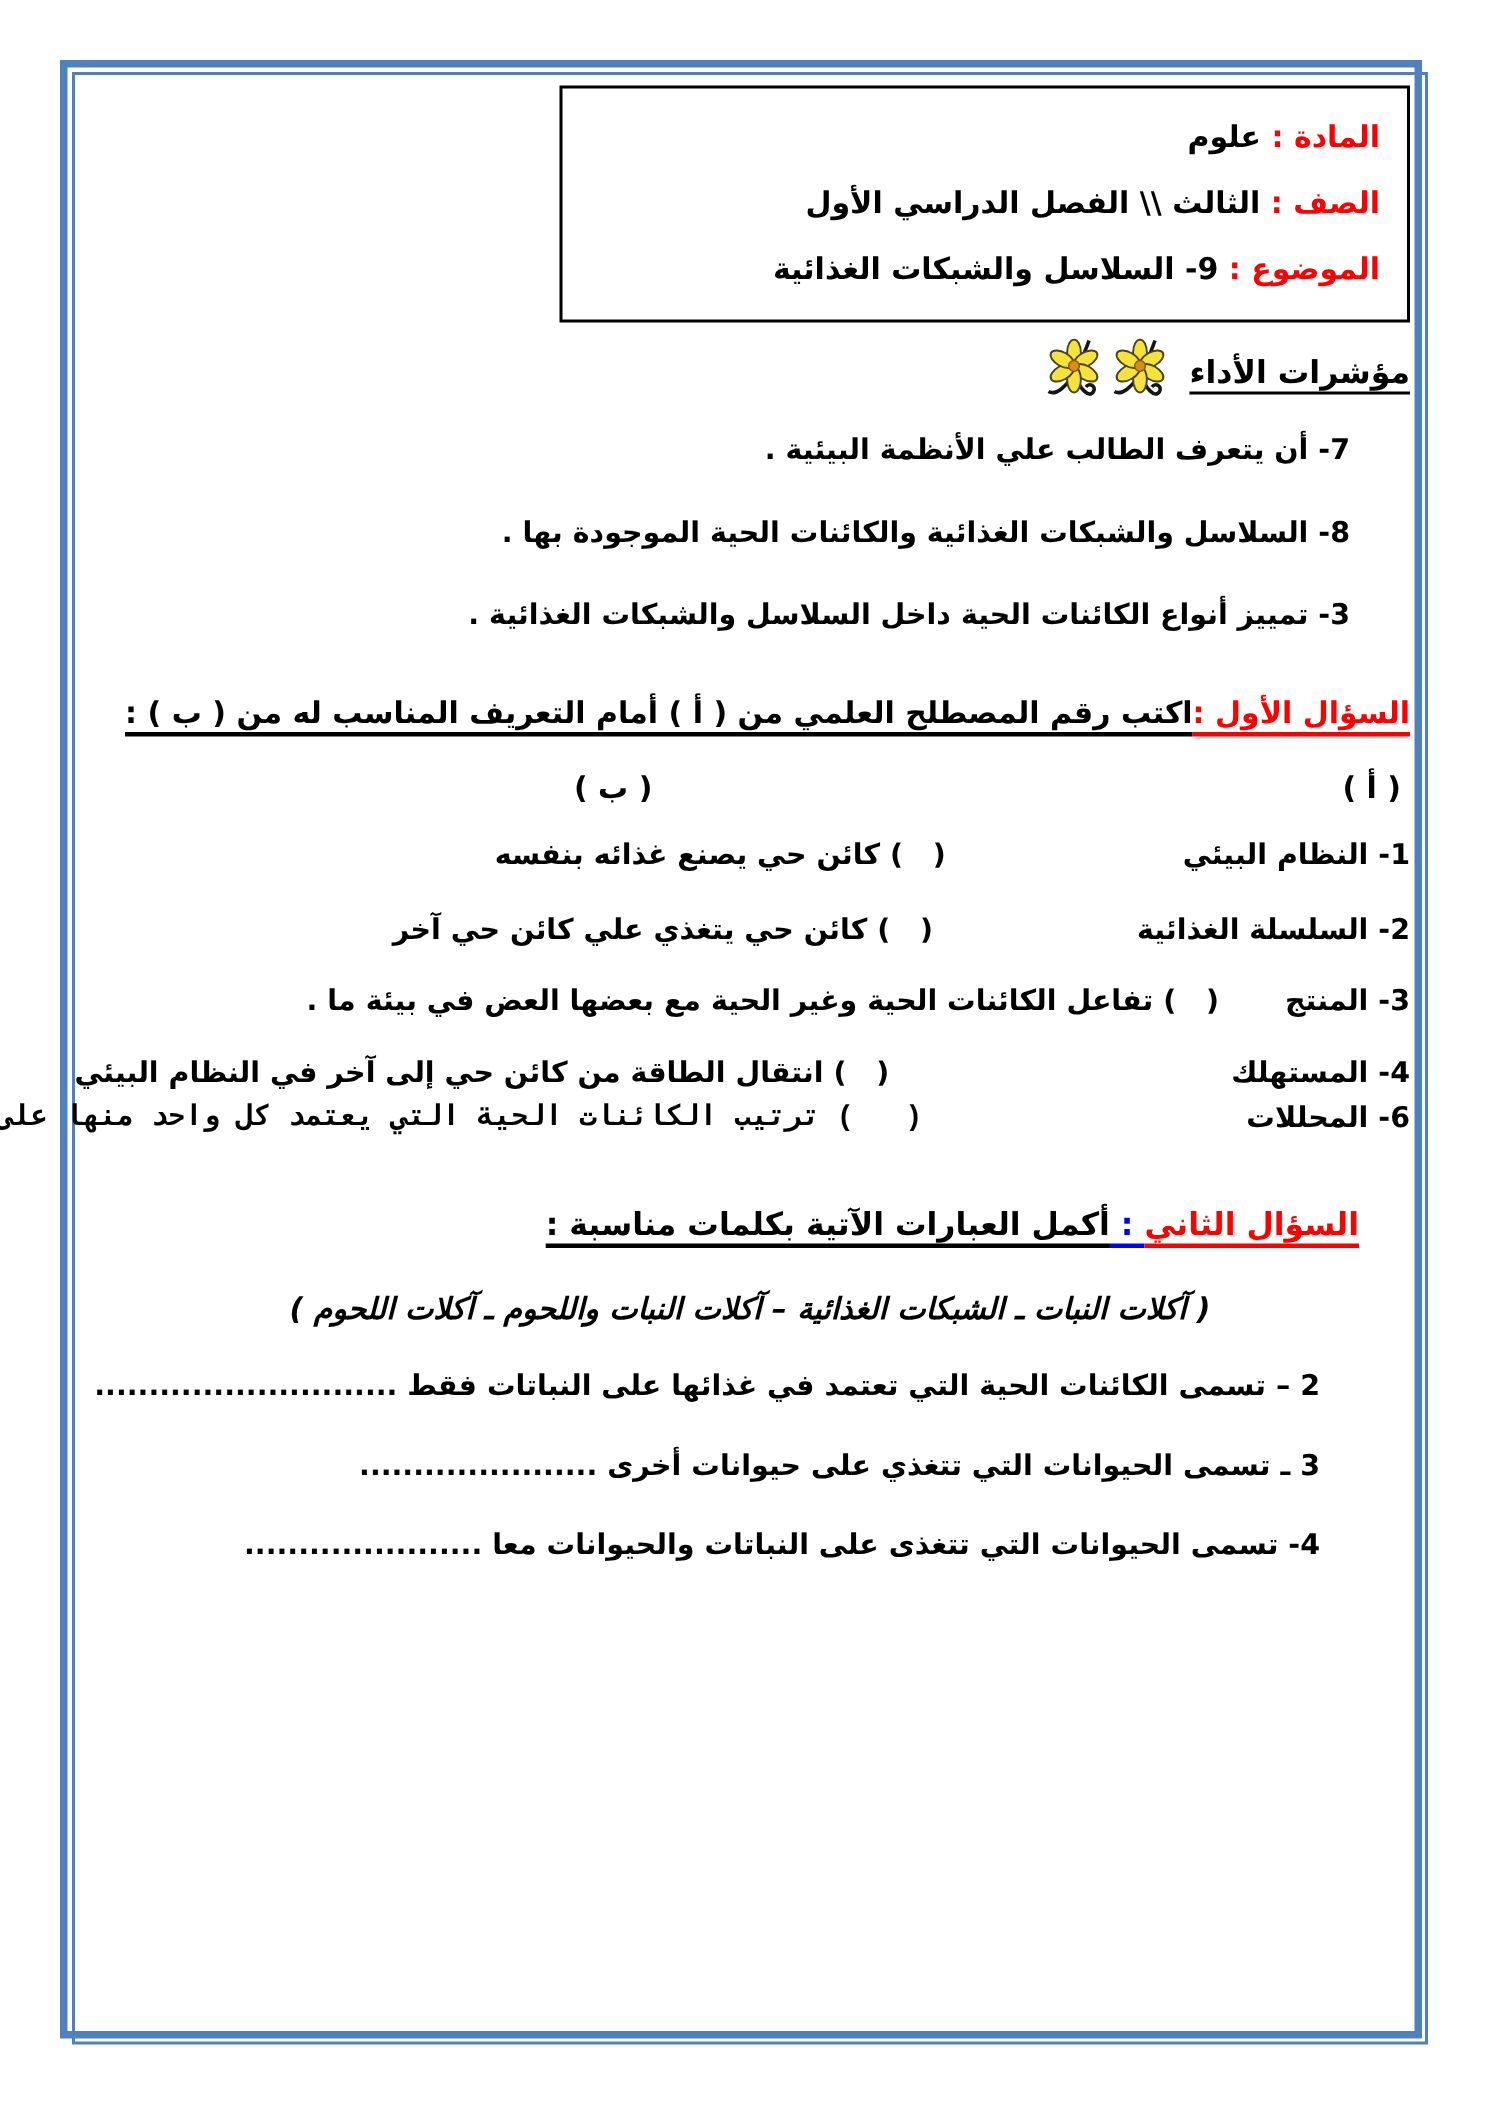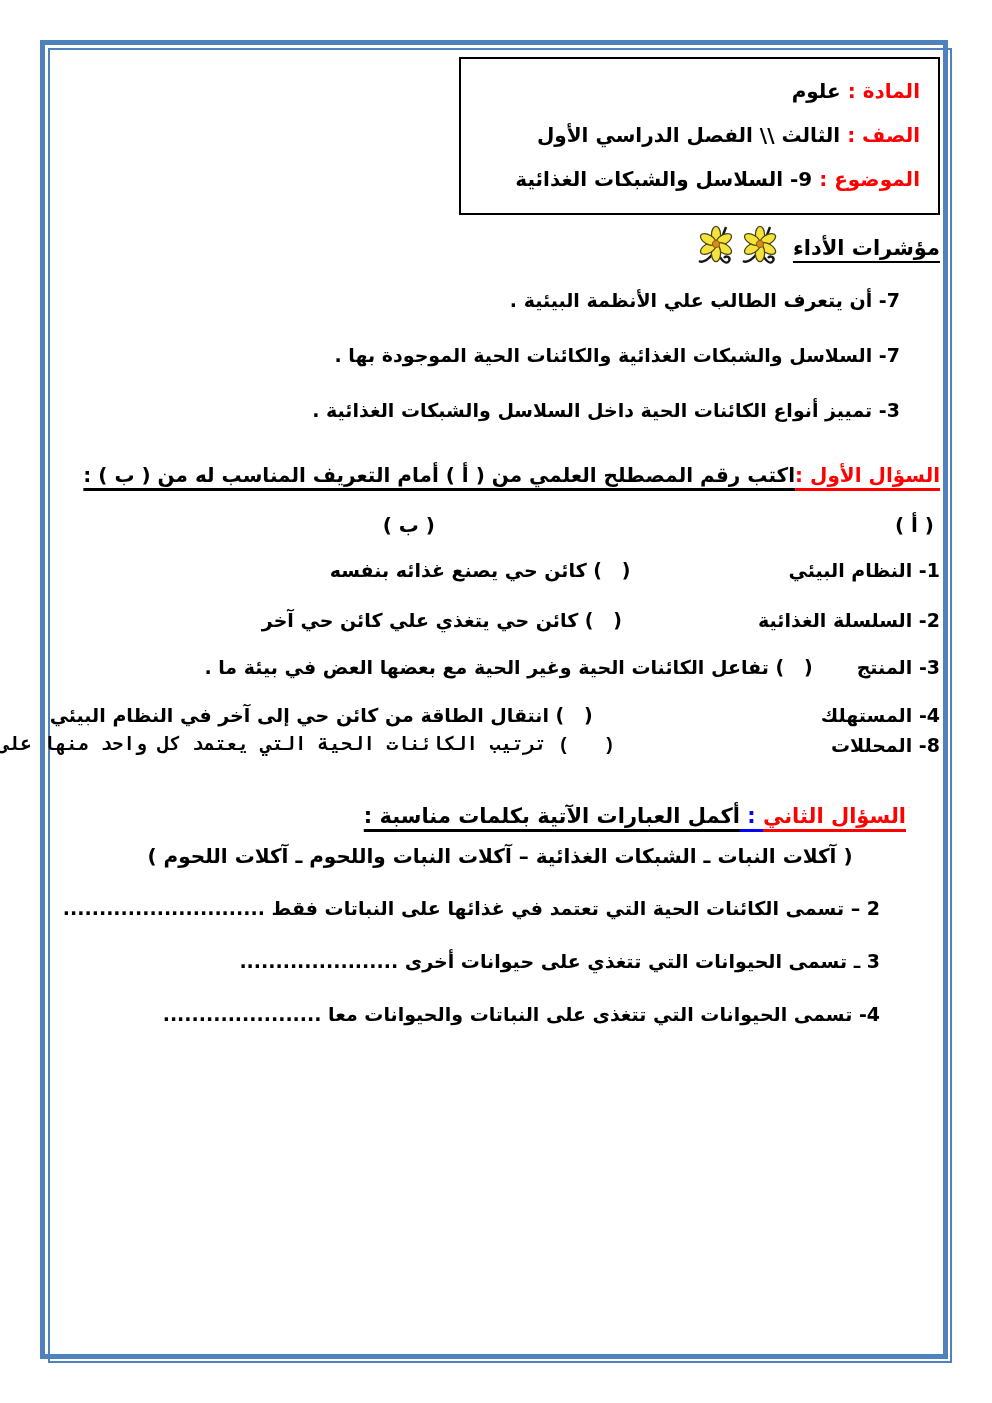--- a/index.html
+++ b/index.html
@@ -11,21 +11,21 @@
   
   .frame-outer{position:absolute;top:40px;left:40px;right:44px;bottom:44px;border:5px solid #4f81bd;pointer-events:none;}
   .frame-inner{position:absolute;top:48px;left:48px;right:40px;bottom:40px;border:2px solid #4f81bd;pointer-events:none;}
 
   .content{position:absolute;top:55px;right:52px;left:60px;bottom:60px;direction:rtl;text-align:right;}
 
   .red{color:#ff0000;}
   .blue{color:#0000ff;}
 
   
-  .info-box{width:481px;box-sizing:border-box;border:2px solid #000;padding:10px 18px 12px;margin-top:2px;font-size:20px;line-height:44px;}
+  .info-box{width:567px;box-sizing:border-box;border:2px solid #000;padding:10px 18px 12px;margin-top:2px;font-size:20px;line-height:44px;}
   .info-row{white-space:nowrap;}
 
   
   .ind-title-row{margin-top:10px;height:48px;white-space:nowrap;}
   .ind-title{font-size:21px;text-decoration:underline;text-decoration-thickness:2px;text-underline-offset:6px;}
   .flower{display:inline-block;vertical-align:-16px;margin-right:12px;}
   .flower + .flower{margin-right:2px;}
   .ind-item{font-size:19px;line-height:26px;margin-top:29px;padding-left:0;padding-right:40px;white-space:nowrap;}
   .ind-item.first{margin-top:14px;}
 
@@ -39,21 +39,21 @@
   .match-row .term{flex:0 0 auto;}
   .match-row .def{flex:0 0 auto;}
   .r1{margin-top:20px;}.r1 .def{margin-right:158px;}
   .r2{margin-top:24px;}.r2 .def{margin-right:136px;}
   .r3{margin-top:21px;}.r3 .def{margin-right:44px;}
   .r4{margin-top:22px;}.r4 .def{margin-right:228px;}
   .r5{margin-top:4px;} .r5 .def{margin-right:216px;font-family:Liberation Mono, monospace;}
 
   
   .q2-header{margin-top:46px;margin-right:34px;font-size:21px;white-space:nowrap;}
-  .word-bank{margin-top:16px;text-align:center;font-size:20px;white-space:nowrap;}
+  .word-bank{margin-top:32px;text-align:center;font-size:20px;white-space:nowrap;font-style:italic;}
   .fill-item{font-size:19px;line-height:26px;margin-top:27px;padding-right:60px;white-space:nowrap;}
   .fill-item.first{margin-top:34px;}
 </style>
 </head>
 <body>
 
 <div class="frame-outer"></div>
 <div class="frame-inner"></div>
 
 <div class="content">
@@ -93,21 +93,21 @@
           <ellipse transform="rotate(240 21 19)" cx="21" cy="10" rx="4.6" ry="8.6"></ellipse>
           <ellipse transform="rotate(300 21 19)" cx="21" cy="10" rx="4.6" ry="8.6"></ellipse>
         </g>
         <circle cx="21" cy="19" r="3.6" fill="#d78d1e" stroke="#8a5a10" stroke-width="1"></circle>
       </svg>
     </span>
   </div>
 
   <div>
     <div class="ind-item first">7- أن يتعرف الطالب علي الأنظمة البيئية .</div>
-    <div class="ind-item">7- السلاسل والشبكات الغذائية والكائنات الحية الموجودة بها .</div>
+    <div class="ind-item">8- السلاسل والشبكات الغذائية والكائنات الحية الموجودة بها .</div>
     <div class="ind-item">3- تمييز أنواع الكائنات الحية داخل السلاسل والشبكات الغذائية .</div>
   </div>
 
   <div class="q1-header">
     <span class="red u">السؤال الأول :</span><span class="u">اكتب رقم المصطلح العلمي من ( أ ) أمام التعريف المناسب له من ( ب ) :</span>
   </div>
 
   <div class="cols-row">
     <span class="col-a">( أ )</span>
     <span class="col-b">( ب )</span>
@@ -124,21 +124,21 @@
     </div>
     <div class="match-row r3">
       <span class="term">3- المنتج</span>
       <span class="def">(&nbsp;&nbsp;&nbsp;) تفاعل الكائنات الحية وغير الحية مع بعضها العض في بيئة ما .</span>
     </div>
     <div class="match-row r4">
       <span class="term">4- المستهلك</span>
       <span class="def">(&nbsp;&nbsp;&nbsp;) انتقال الطاقة من كائن حي إلى آخر في النظام البيئي</span>
     </div>
     <div class="match-row r5">
-      <span class="term">8- المحللات</span>
+      <span class="term">6- المحللات</span>
       <span class="def">(&nbsp;&nbsp;&nbsp;) ترتيب الكائنات الحية التي يعتمد كل واحد منها على لآخر .</span>
     </div>
   </div>
 
   <div class="q2-header">
     <span class="red u">السؤال الثاني</span><span class="blue u"> : </span><span class="u">أكمل العبارات الآتية بكلمات مناسبة :</span>
   </div>
 
   <div class="word-bank">( آكلات النبات ـ الشبكات الغذائية – آكلات النبات واللحوم ـ آكلات اللحوم )</div>
 

